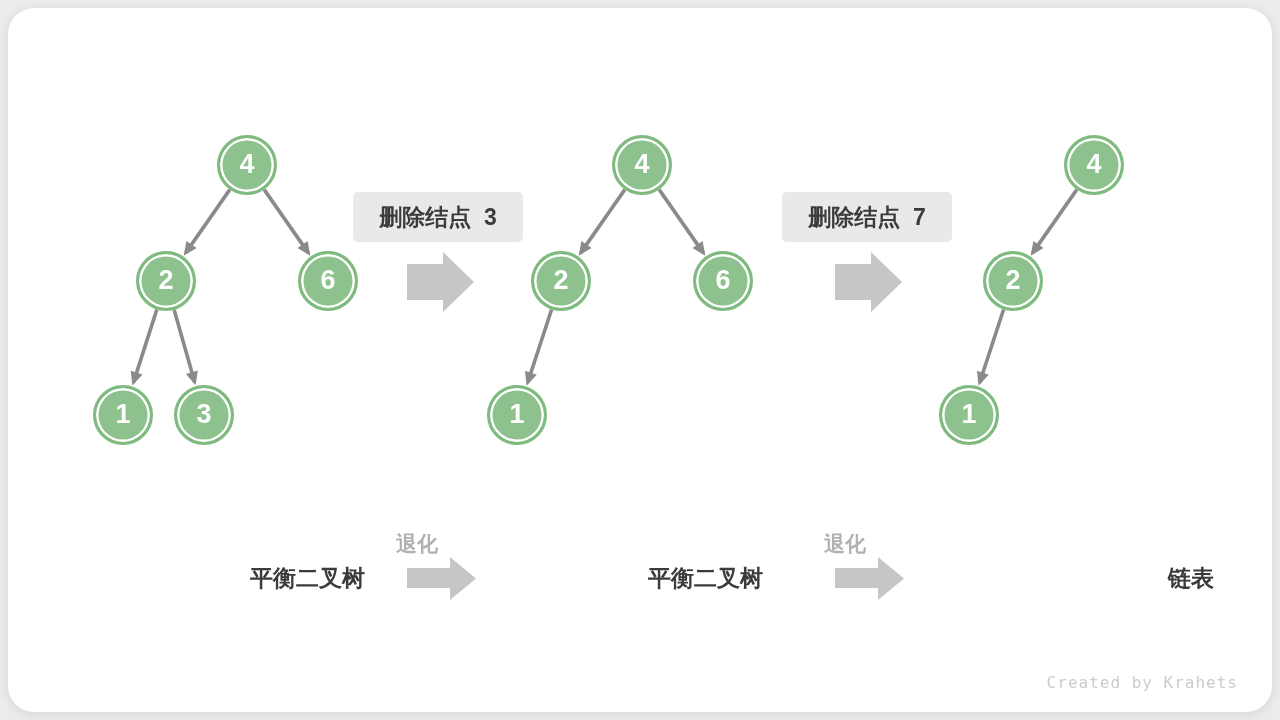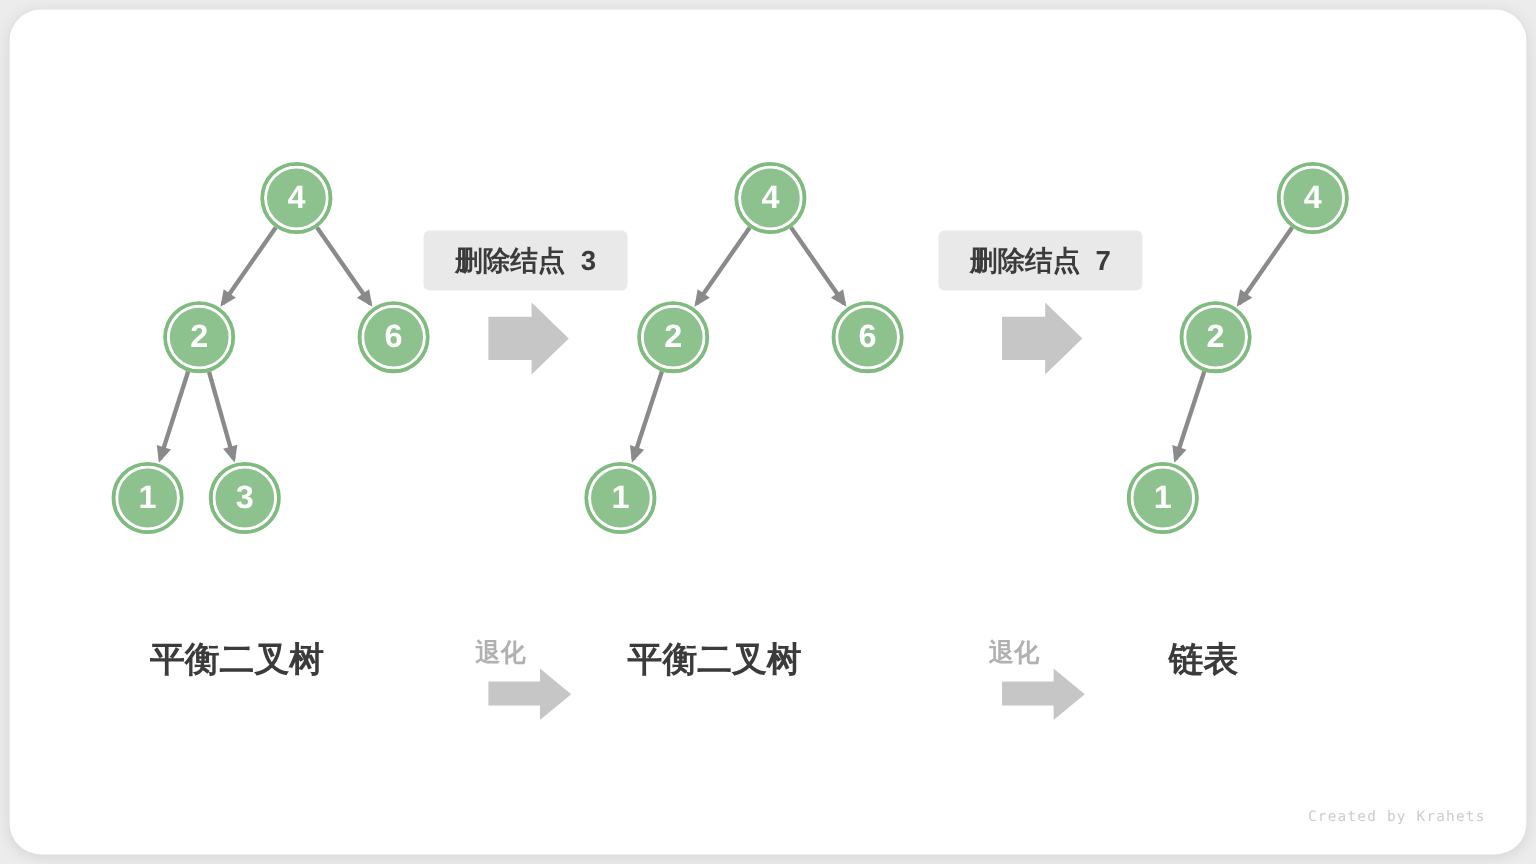--- a/index.html
+++ b/index.html
@@ -74,32 +74,32 @@
     position: absolute;
     width: 90px;
     top: 530px;
     font-size: 21px;
     font-weight: bold;
     color: var(--muted_text);
   }
   .stage-label {
     position: absolute;
     width: 240px;
-    top: 530px;
-    text-align: left;
-    font-size: 29px;
+    top: 563px;
+    text-align: right;
+    font-size: 23px;
     font-weight: bold;
     color: var(--dark_text);
   }
   .watermark {
     position: absolute;
     right: 42px;
     top: 673px;
     font-family: "DejaVu Sans Mono", "Liberation Mono", monospace;
-    font-size: 12px;
+    font-size: 16px;
     letter-spacing: 1px;
     color: var(--watermark);
   }
 </style>
 </head>
 <body>
 
 <div class="card"></div>
 
 <svg class="layer" viewBox="0 0 1280 720">

